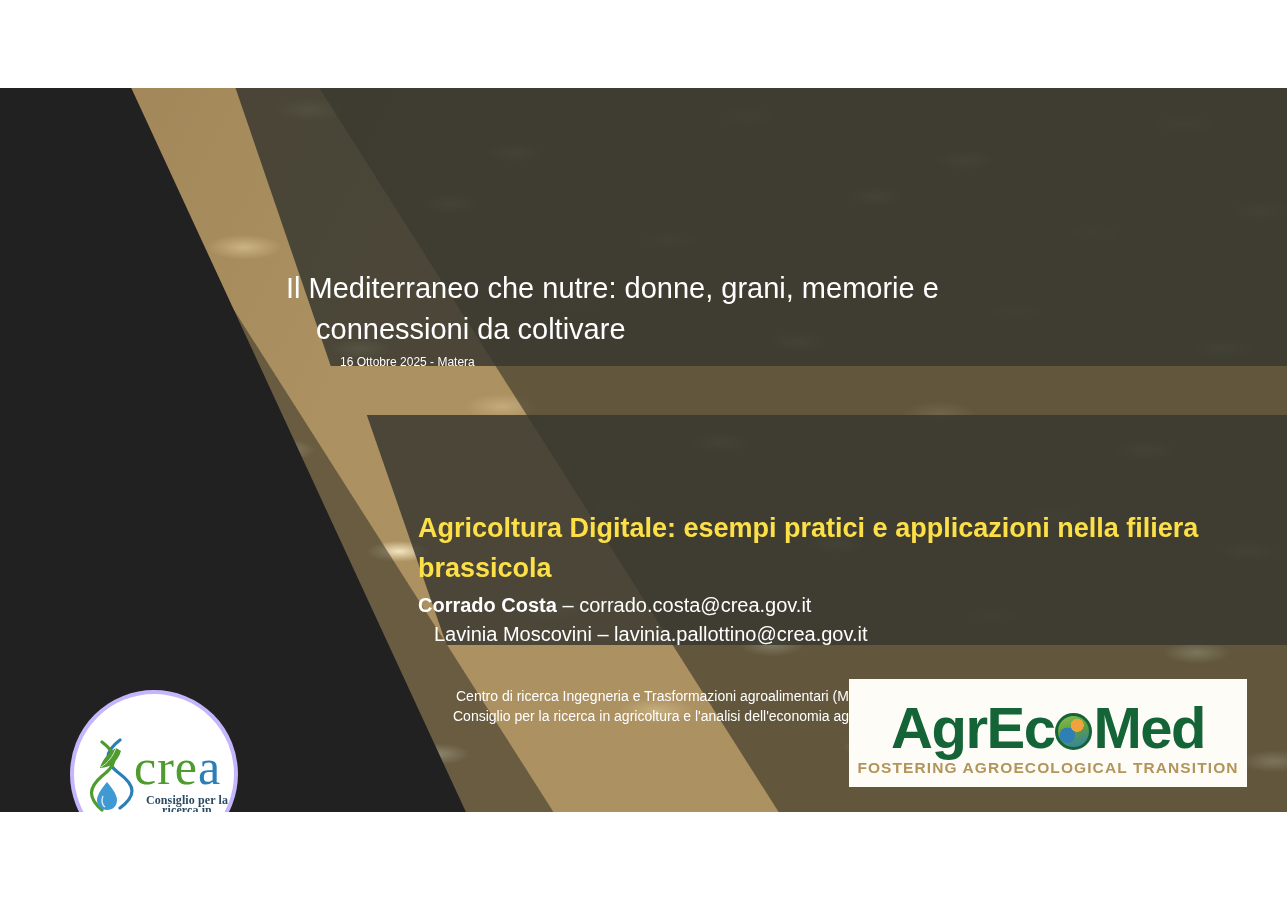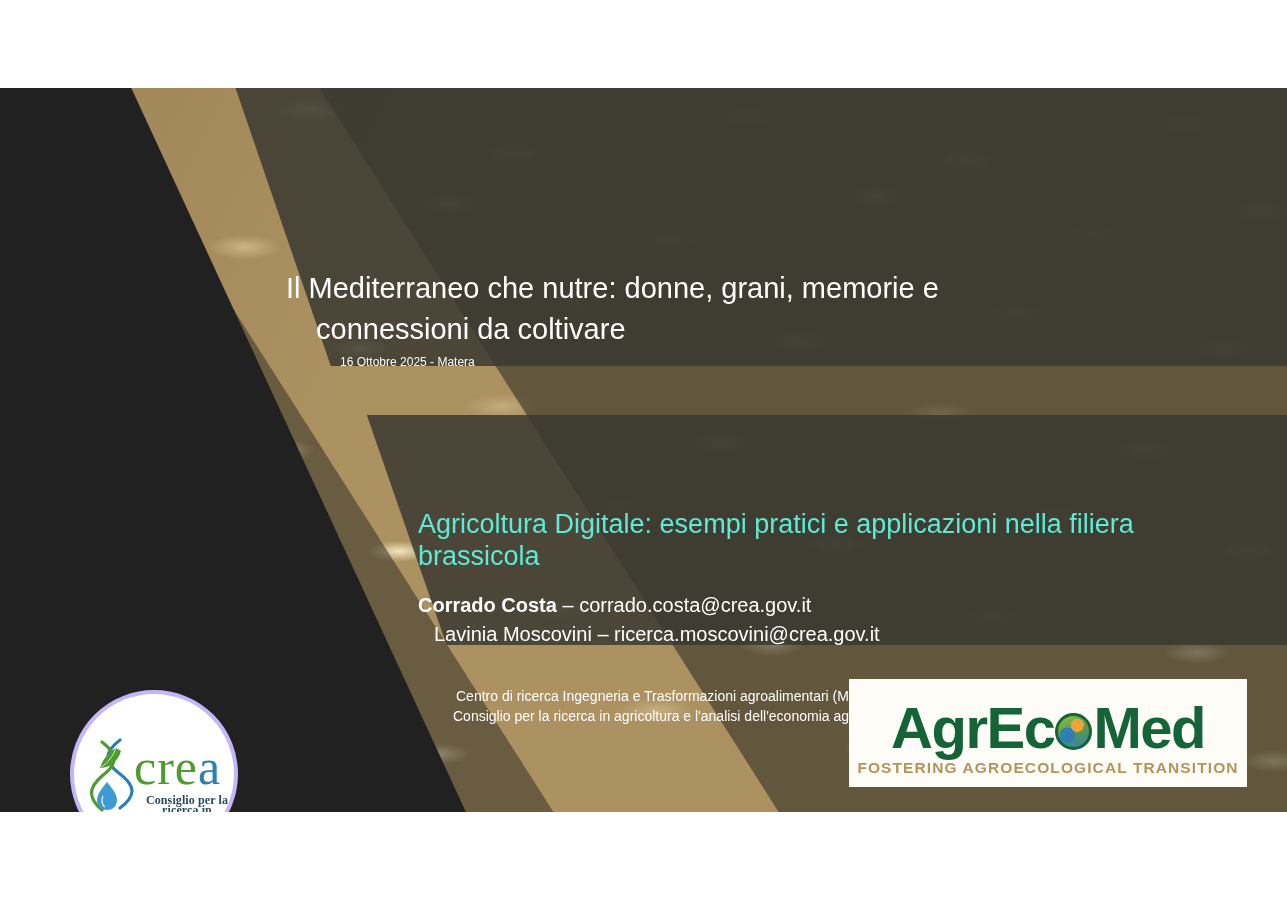--- a/index.html
+++ b/index.html
@@ -124,21 +124,21 @@
   }
   .event-title .l2 { display: block; padding-left: 30px; }
 
   .event-date {
     position: absolute; left: 340px; top: 267px;
     color: #ffffff; font-size: 12px; font-weight: 400;
   }
 
   .talk-title {
     position: absolute; left: 418px; top: 420px; width: 790px;
-    color: #5eead4; font-size: 27px; line-height: 32px; font-weight: 400;
+    color: #fde047; font-size: 27px; line-height: 40px; font-weight: 700;
   }
 
   .authors { position: absolute; left: 418px; top: 503px; width: 800px; }
   .author-line {
     color: #ffffff; font-size: 20px; line-height: 29px; white-space: nowrap;
   }
   .author-line .nm { font-weight: bold; }
   .author-line.a2 { padding-left: 20px; }
   .author-line.a3 { padding-left: 16px; }
 
@@ -232,21 +232,21 @@
       <div class="talk-title">
         <span>Agricoltura Digitale: esempi pratici e applicazioni nella</span>
         <span>filiera brassicola</span>
       </div>
 
       <div class="authors">
         <div class="author-line a1">
           <span class="nm">Corrado Costa</span><span> – </span><span>corrado.costa@crea.gov.it</span>
         </div>
         <div class="author-line a3">
-          <span>Lavinia Moscovini</span><span> – </span><span>ricerca.moscovini@crea.gov.it</span>
+          <span>Lavinia Moscovini</span><span> – </span><span>lavinia.pallottino@crea.gov.it</span>
         </div>
       </div>
 
       <div class="affiliation">
         <div class="affil-line f1">Centro di ricerca Ingegneria e Trasformazioni agroalimentari (Monterotondo, RM)</div>
         <div class="affil-line f2">Consiglio per la ricerca in agricoltura e l'analisi dell'economia agraria (CREA)</div>
       </div>
 
     </div>
 

